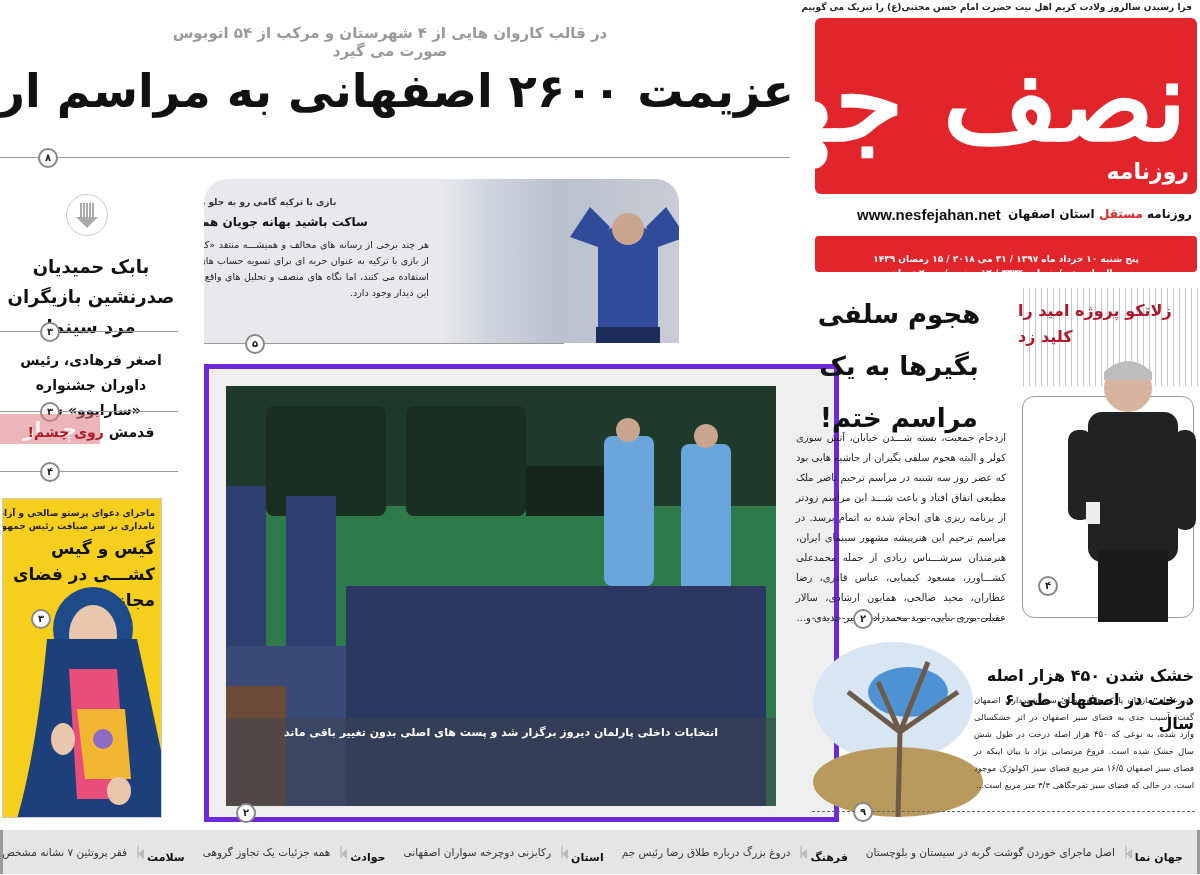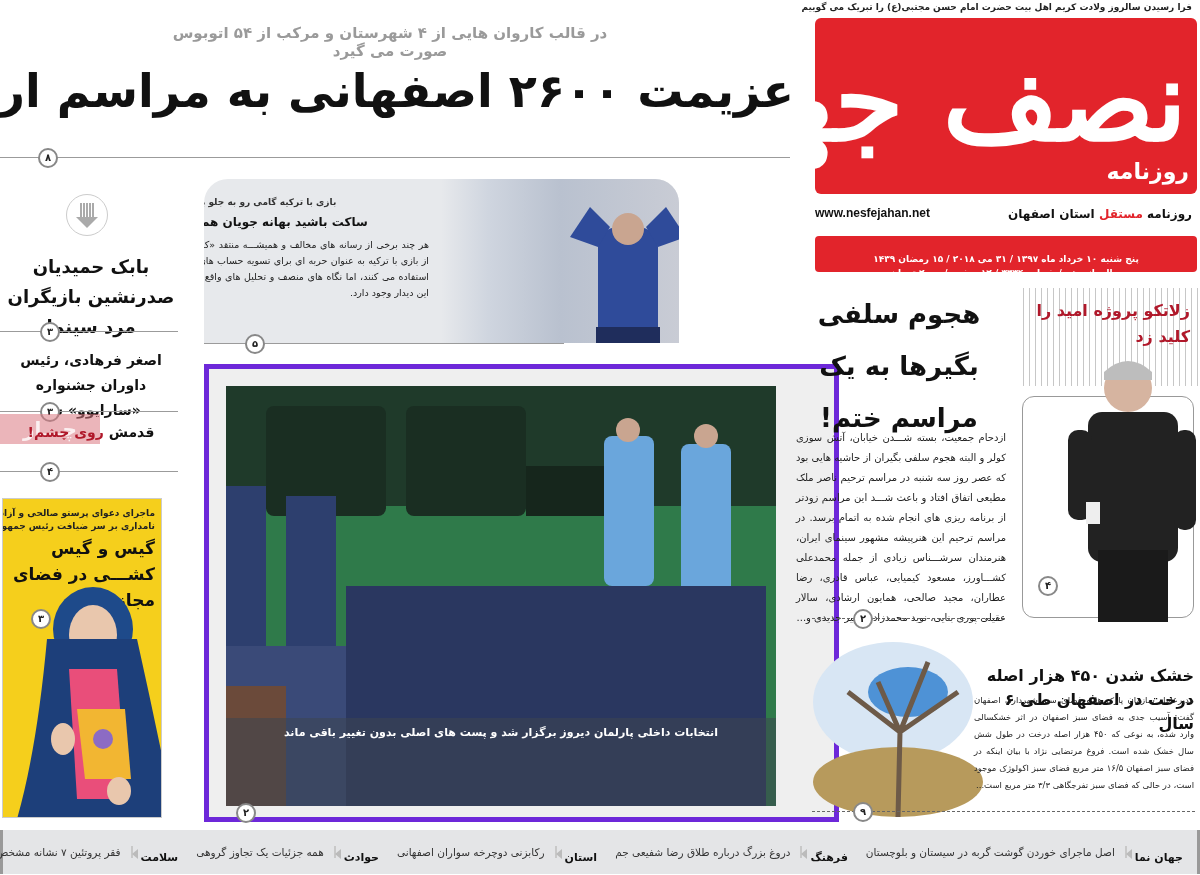--- a/index.html
+++ b/index.html
@@ -6,21 +6,21 @@
   html, body { width: 1200px; height: 875px; overflow: hidden; background: #ffffff; }
   body { font-family: "DejaVu Sans", sans-serif; color: #111; position: relative; direction: rtl; }
 
   .abs { position: absolute; }
 
   
   #top-note { right: 8px; top: 2px; width: 392px; font-size: 9px; font-weight: bold; text-align: right; color: #222; white-space: nowrap; }
   #logo-box { left: 815px; top: 18px; width: 382px; height: 176px; background: #e2242b; border-radius: 6px; overflow: hidden; }
   #logo-text { position: absolute; right: 10px; top: 8px; font-family: "DejaVu Serif", serif; font-weight: bold; font-size: 112px; line-height: 150px; color: #fff; letter-spacing: -4px; white-space: nowrap; }
   #logo-sub { position: absolute; right: 8px; bottom: 10px; font-size: 22px; font-weight: bold; color: #fff; }
-  #website { left: 815px; top: 206px; font-family: "Liberation Sans", sans-serif; font-weight: bold; font-size: 12px; color: #111; direction: ltr; }
+  #website { left: 857px; top: 206px; font-family: "Liberation Sans", sans-serif; font-weight: bold; font-size: 15px; color: #111; direction: ltr; }
   #tagline { right: 8px; top: 207px; font-size: 12px; font-weight: bold; color: #111; }
   #tagline .red { color: #e2242b; }
   #date-box { left: 815px; top: 236px; width: 382px; height: 36px; background: #e2242b; border-radius: 4px; color: #fff; font-size: 9px; font-weight: bold; text-align: center; padding-top: 16px; line-height: 14px; }
 
   
   #kicker { left: 150px; top: 24px; width: 480px; font-size: 15px; font-weight: bold; color: #9a9a9a; text-align: center; }
   #main-headline { left: 4px; top: 64px; width: 790px; font-size: 46px; font-weight: 900; color: #111; text-align: right; white-space: nowrap; letter-spacing: -2px; font-family: "DejaVu Sans", sans-serif; }
   .hr { height: 1px; background: #9b9b9b; }
   .page-ref { width: 20px; height: 20px; border-radius: 50%; border: 2px solid #888; background: #fff; font-size: 10px; text-align: center; line-height: 16px; font-weight: bold; color: #222; }
 
@@ -56,21 +56,21 @@
   #parl-kicker { position: absolute; left: 0; right: 0; top: 8px; font-size: 11px; font-weight: bold; text-align: center; color: #fff; }
   #parl-title { position: absolute; left: 0; right: 0; top: 32px; font-size: 22px; font-weight: 900; text-align: center; color: #fff; text-shadow: 0 0 3px #000; }
 
   
   #selfie-title { left: 794px; top: 288px; width: 210px; font-size: 26px; font-weight: 900; line-height: 52px; text-align: center; color: #111; }
   #selfie-body { left: 796px; top: 428px; width: 210px; font-size: 10px; line-height: 20px; text-align: justify; color: #222; }
 
   
   #zlatko-box { left: 1018px; top: 288px; width: 180px; height: 334px; overflow: hidden; }
   #stripes { position: absolute; left: 0; right: 0; top: 0; height: 98px; background: repeating-linear-gradient(90deg, #fff 0 5px, #c7c7c7 5px 6px); }
-  #zlatko-title { position: absolute; right: 8px; top: 10px; font-size: 16px; font-weight: 900; color: #b0182a; text-align: right; line-height: 26px; }
+  #zlatko-title { position: absolute; right: 8px; top: 10px; font-size: 16px; font-weight: 900; color: #b0182a; text-align: left; line-height: 26px; }
   #zlatko-frame { position: absolute; left: 4px; top: 108px; width: 172px; height: 222px; border: 1px solid #999; border-radius: 12px; }
   #zlatko-photo { position: absolute; left: 40px; top: 62px; width: 140px; height: 272px; }
 
   #tree-title { right: 6px; top: 636px; width: 220px; font-size: 16px; font-weight: 900; line-height: 24px; text-align: right; color: #111; margin-top: 28px; }
   #tree-body { right: 6px; top: 692px; width: 220px; font-size: 8.5px; line-height: 17px; text-align: justify; color: #222; }
   #tree-photo { left: 808px; top: 622px; width: 175px; height: 200px; }
 
   
   #ticker { left: 0; top: 830px; width: 1200px; height: 44px; background: #e4e5e7; display: flex; flex-direction: row; align-items: center; padding: 0 6px; border-left: 3px solid #999; border-right: 3px solid #999; }
   .tick-section { font-size: 11px; font-weight: 900; color: #111; padding: 0 8px; margin-top: 10px; white-space: nowrap; }
@@ -214,20 +214,20 @@
 </svg>
 <div id="tree-title" class="abs">خشک شدن ۴۵۰ هزار اصله درخت در اصفهان طی ۶ سال</div>
 <div id="tree-body" class="abs">مدیرعامل سازمان پارک ها و فضای سبز شهرداری اصفهان گفت: آسیب جدی به فضای سبز اصفهان در اثر خشکسالی وارد شده، به نوعی که ۴۵۰ هزار اصله درخت در طول شش سال خشک شده است. فروغ مرتضایی نژاد با بیان اینکه در فضای سبز اصفهان ۱۶/۵ متر مربع فضای سبز اکولوژک موجود است، در حالی که فضای سبز تفرجگاهی ۳/۳ متر مربع است...</div>
 <div class="abs hr" style="left:812px; top:811px; width:384px; background: repeating-linear-gradient(90deg,#666 0 3px,transparent 3px 5px);"></div>
 <div class="abs page-ref" style="left:853px; top:802px;">۹</div>
 
 <div id="ticker" class="abs">
   <span class="tick-section">جهان نما</span>
   <span class="tick-item">اصل ماجرای خوردن گوشت گربه در سیستان و بلوچستان</span>
   <span class="tick-section">فرهنگ</span>
-  <span class="tick-item">دروغ بزرگ درباره طلاق رضا شفیعی جم</span>
+  <span class="tick-item">دروغ بزرگ درباره طلاق رضا رئیس جم</span>
   <span class="tick-section">استان</span>
   <span class="tick-item">رکابزنی دوچرخه سواران اصفهانی</span>
   <span class="tick-section">حوادث</span>
   <span class="tick-item">همه جزئیات یک تجاوز گروهی</span>
   <span class="tick-section">سلامت</span>
   <span class="tick-item">فقر پروتئین ۷ نشانه مشخص دارد</span>
 </div>
 
 </body></html>

